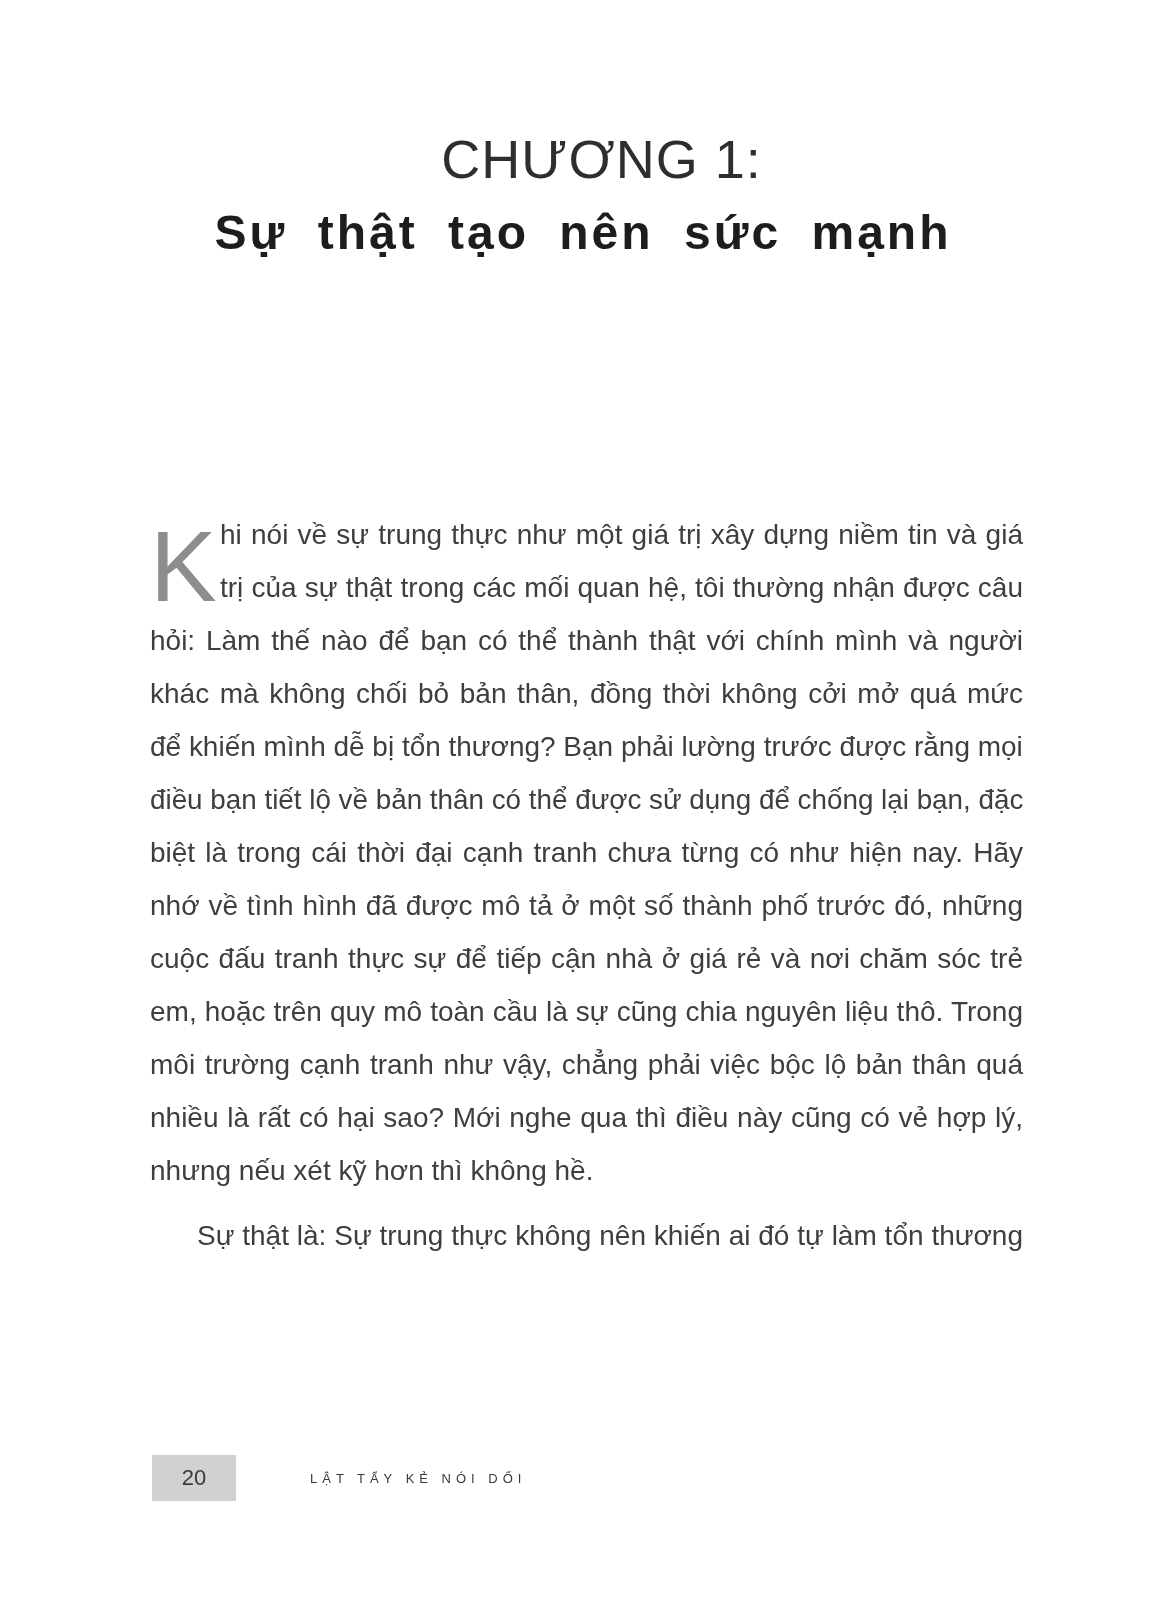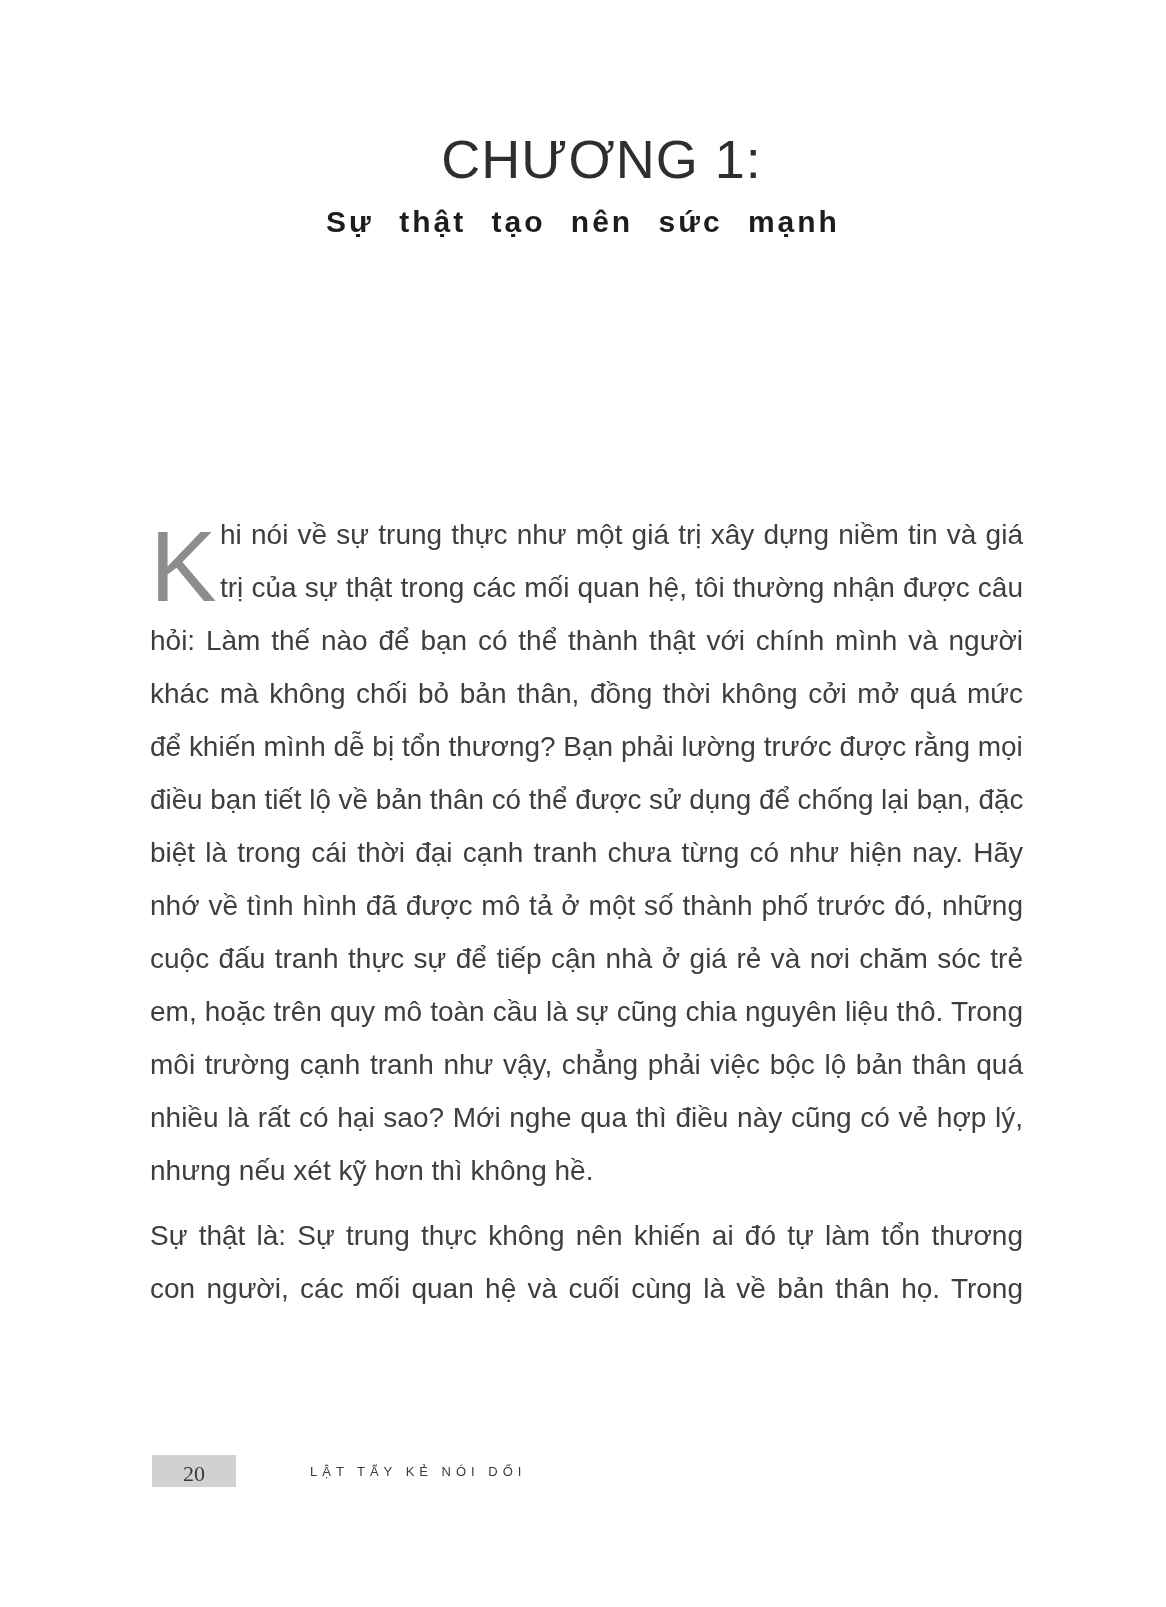--- a/index.html
+++ b/index.html
@@ -31,21 +31,21 @@
     letter-spacing: 1px;
     color: var(--heading-color);
     padding-left: 13px;
   }
   .chapter-title {
     position: absolute;
     top: 205px;
     left: 0;
     width: 100%;
     text-align: center;
-    font-size: 30px;
+    font-size: 48px;
     font-weight: bold;
     letter-spacing: 3px;
     word-spacing: 14px;
     color: var(--subtitle-color);
   }
   .body-text {
     position: absolute;
     top: 508px;
     left: 150px;
     width: 873px;
@@ -56,45 +56,44 @@
   .paragraph + .paragraph { margin-top: 12px; }
   .line {
     height: 53px;
     line-height: 53px;
     text-align: justify;
     text-align-last: justify;
     overflow: visible;
   }
   .line-last { text-align-last: left; }
   .indent-drop { margin-left: 70px; }
-  .indent-first { }
+  .indent-first { margin-left: 47px; }
   .drop-cap {
     position: absolute;
     top: 8px;
     left: 0;
     font-size: 100px;
     line-height: 1;
     font-weight: 400;
     color: var(--dropcap-color);
   }
   .page-footer {
     position: absolute;
     top: 1455px;
     left: 152px;
     display: flex;
     align-items: center;
   }
   .page-number-box {
     width: 84px;
-    height: 32px;
+    height: 46px;
     background: var(--pagenum-bg);
     display: flex;
-    align-items: flex-end;
+    align-items: center;
     justify-content: center;
-    font-family: Liberation Serif, serif;
   }
   .page-number {
     font-size: 22px;
     color: var(--footer-color);
   }
   .running-title {
     margin-left: 74px;
     font-size: 13px;
     font-weight: 500;
     letter-spacing: 5px;
@@ -122,21 +121,20 @@
         <div class="line" style="">biệt là trong cái thời đại cạnh tranh chưa từng có như hiện nay. Hãy</div>
         <div class="line" style="">nhớ về tình hình đã được mô tả ở một số thành phố trước đó, những</div>
         <div class="line" style="">cuộc đấu tranh thực sự để tiếp cận nhà ở giá rẻ và nơi chăm sóc trẻ</div>
         <div class="line" style="">em, hoặc trên quy mô toàn cầu là sự cũng chia nguyên liệu thô. Trong</div>
         <div class="line" style="">môi trường cạnh tranh như vậy, chẳng phải việc bộc lộ bản thân quá</div>
         <div class="line" style="">nhiều là rất có hại sao? Mới nghe qua thì điều này cũng có vẻ hợp lý,</div>
         <div class="line line-last" style="">nhưng nếu xét kỹ hơn thì không hề.</div>
       </div>
     <div class="paragraph" id="paragraph-2">
         <div class="line indent-first" style="">Sự thật là: Sự trung thực không nên khiến ai đó tự làm tổn thương</div>
-        <div class="line" style="">con người, các mối quan hệ và cuối cùng là về bản thân họ. Trong</div>
       </div>
   </div>
 
   <div class="page-footer">
     <div class="page-number-box">
       <span class="page-number">20</span>
     </div>
     <div class="running-title">LẬT TẨY KẺ NÓI DỐI</div>
   </div>
 

